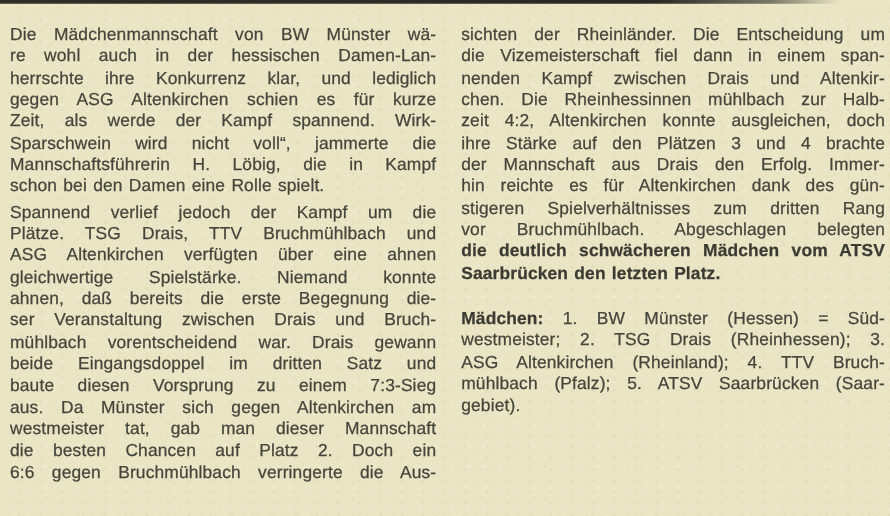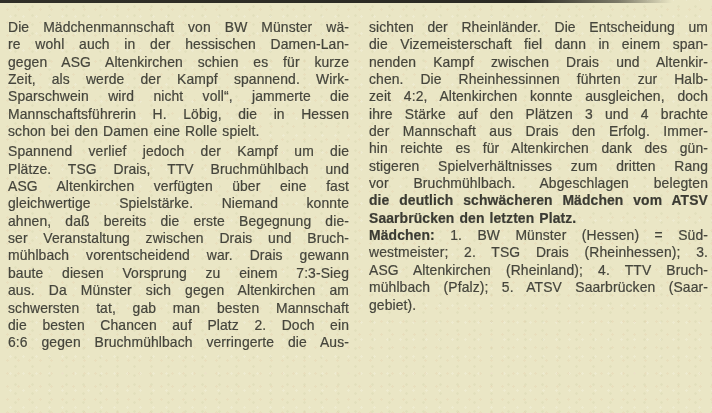--- a/index.html
+++ b/index.html
@@ -42,21 +42,21 @@
   .article {
     display: flex;
     gap: 20px;
     padding: 19px 4px 0 8px;
   }
   .column { flex: 0 0 auto; }
   .col-left  { width: 341px; }
   .col-right { width: 339px; }
   .para { margin: 0; }
   .para.gap-normal { margin-top: 3px; }
-  .para.gap-large  { }
+  .para.gap-large  { margin-top: 19px; }
   .line {
     font-size: 13.9px;
     line-height: 17.35px;
     letter-spacing: 0.12px;
     word-spacing: 1px;
     text-align: justify;
     text-align-last: justify;
     -webkit-text-stroke: 0.2px currentColor;
     white-space: normal;
   }
@@ -71,47 +71,49 @@
 </head>
 <body>
 
 <div class="page">
   <div class="top-rule"></div>
   <div class="article">
     <div class="column col-left">
         <div class="para">
           <div class="line"><span>Die Mädchenmannschaft von BW Münster wä-</span></div>
           <div class="line"><span>re wohl auch in der hessischen Damen-Lan-</span></div>
+          <div class="line"><span>herrschte ihre Konkurrenz klar, und lediglich</span></div>
           <div class="line"><span>gegen ASG Altenkirchen schien es für kurze</span></div>
           <div class="line"><span>Zeit, als werde der Kampf spannend. Wirk-</span></div>
           <div class="line"><span>Sparschwein wird nicht voll“, jammerte die</span></div>
-          <div class="line"><span>Mannschaftsführerin H. Löbig, die in Hessen</span></div>
+          <div class="line"><span>Mannschaftsführerin H. Löbig, die in Kampf</span></div>
           <div class="line end"><span>schon bei den Damen eine Rolle spielt.</span></div>
         </div>
         <div class="para gap-normal">
           <div class="line"><span>Spannend verlief jedoch der Kampf um die</span></div>
           <div class="line"><span>Plätze. TSG Drais, TTV Bruchmühlbach und</span></div>
-          <div class="line"><span>ASG Altenkirchen verfügten über eine fast</span></div>
+          <div class="line"><span>ASG Altenkirchen verfügten über eine ahnen</span></div>
           <div class="line"><span>gleichwertige Spielstärke.  Niemand konnte</span></div>
           <div class="line"><span>ahnen, daß bereits die erste Begegnung die-</span></div>
           <div class="line"><span>ser Veranstaltung zwischen Drais und Bruch-</span></div>
           <div class="line"><span>mühlbach vorentscheidend war. Drais gewann</span></div>
+          <div class="line"><span>beide Eingangsdoppel im dritten Satz und</span></div>
           <div class="line"><span>baute diesen Vorsprung zu einem 7:3-Sieg</span></div>
           <div class="line"><span>aus. Da Münster sich gegen Altenkirchen am</span></div>
-          <div class="line"><span>schwersten tat, gab man besten Mannschaft</span></div>
+          <div class="line"><span>westmeister tat, gab man dieser Mannschaft</span></div>
           <div class="line"><span>die besten Chancen auf Platz 2. Doch ein</span></div>
           <div class="line"><span>6:6 gegen Bruchmühlbach verringerte die Aus-</span></div>
         </div>
       </div>
     <div class="column col-right">
         <div class="para">
           <div class="line"><span>sichten der Rheinländer. Die Entscheidung um</span></div>
           <div class="line"><span>die Vizemeisterschaft fiel dann in einem span-</span></div>
           <div class="line"><span>nenden Kampf zwischen Drais und Altenkir-</span></div>
-          <div class="line"><span>chen. Die Rheinhessinnen führten zur Halb-</span></div>
+          <div class="line"><span>chen. Die Rheinhessinnen mühlbach zur Halb-</span></div>
           <div class="line"><span>zeit 4:2, Altenkirchen konnte ausgleichen, doch</span></div>
           <div class="line"><span>ihre Stärke auf den Plätzen 3 und 4 brachte</span></div>
           <div class="line"><span>der Mannschaft aus Drais den Erfolg. Immer-</span></div>
           <div class="line"><span>hin reichte es für Altenkirchen dank des gün-</span></div>
           <div class="line"><span>stigeren Spielverhältnisses zum dritten Rang</span></div>
           <div class="line"><span>vor Bruchmühlbach.  Abgeschlagen belegten</span></div>
           <div class="line"><span class="bold">die deutlich schwächeren Mädchen vom ATSV</span></div>
           <div class="line end"><span class="bold">Saarbrücken den letzten Platz.</span></div>
         </div>
         <div class="para gap-large">

